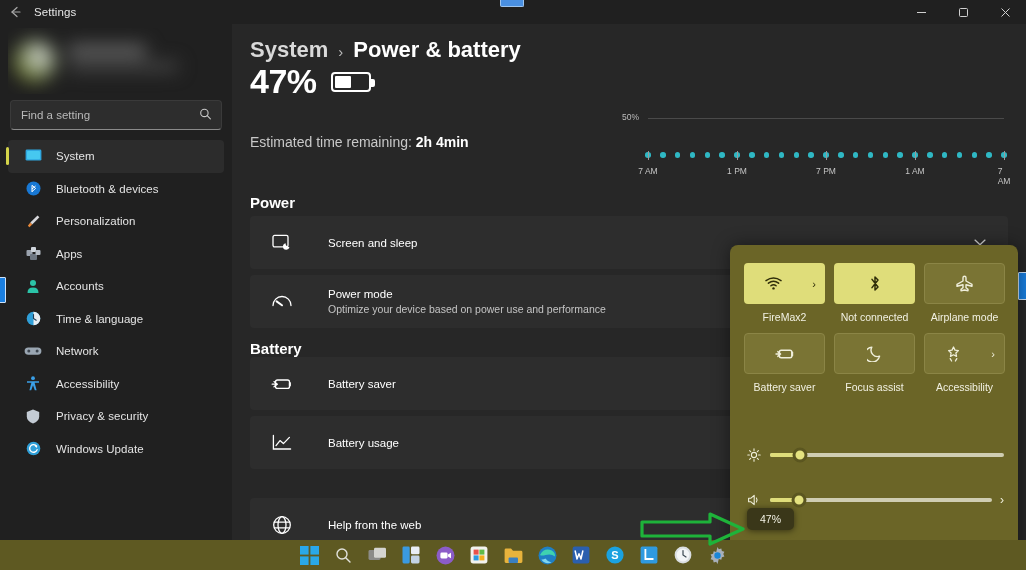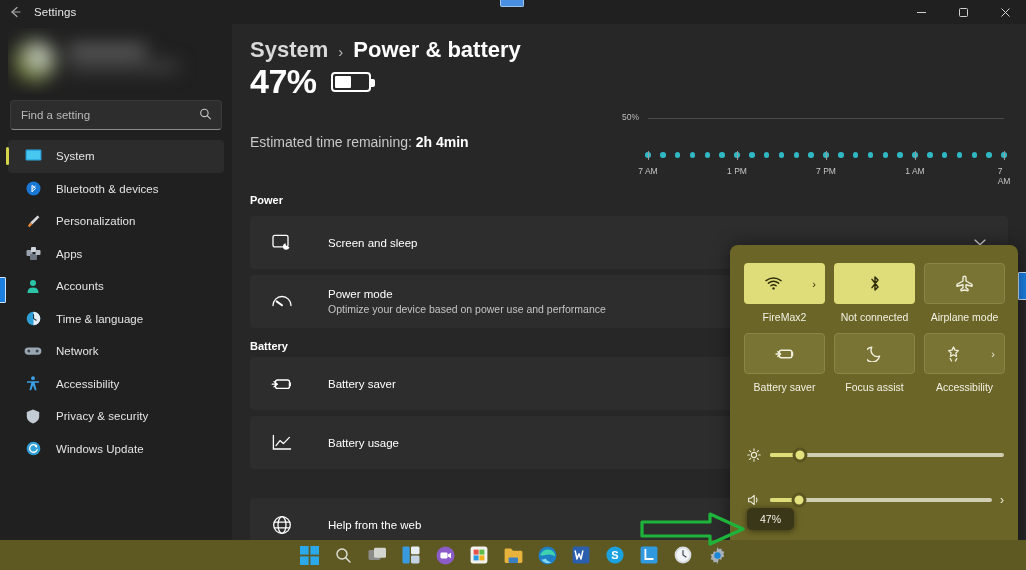--- a/index.html
+++ b/index.html
@@ -150,21 +150,21 @@
   .cdot {
     position: absolute; width: 5.5px; height: 5.5px; border-radius: 50%;
     background: #2fb8c4; top: 0;
   }
   .ctick { position: absolute; width: 1px; height: 9px; background: #9a9a9a; top: -1px; }
   #chart-xlabels { position: absolute; left: 26px; right: 4px; top: 82px; height: 14px; }
   .cxlabel { position: absolute; font-size: 8.5px; color: #c6c6c6; transform: translateX(-50%); }
 
   
   .section-title {
-    position: absolute; left: 18px; font-size: 11px; color: #ffffff; font-weight: 700;
+    position: absolute; left: 18px; font-size: 15px; color: #ffffff; font-weight: 700;
   }
   .card {
     position: absolute; left: 18px; width: 758px; background: #2d2d2d;
     border-radius: 4px; display: flex; align-items: center;
   }
   .card-icon {
     width: 24px; height: 24px; margin-left: 20px; margin-right: 18px;
     display: flex; align-items: center; justify-content: center; flex: 0 0 24px;
     color: #ffffff;
   }

